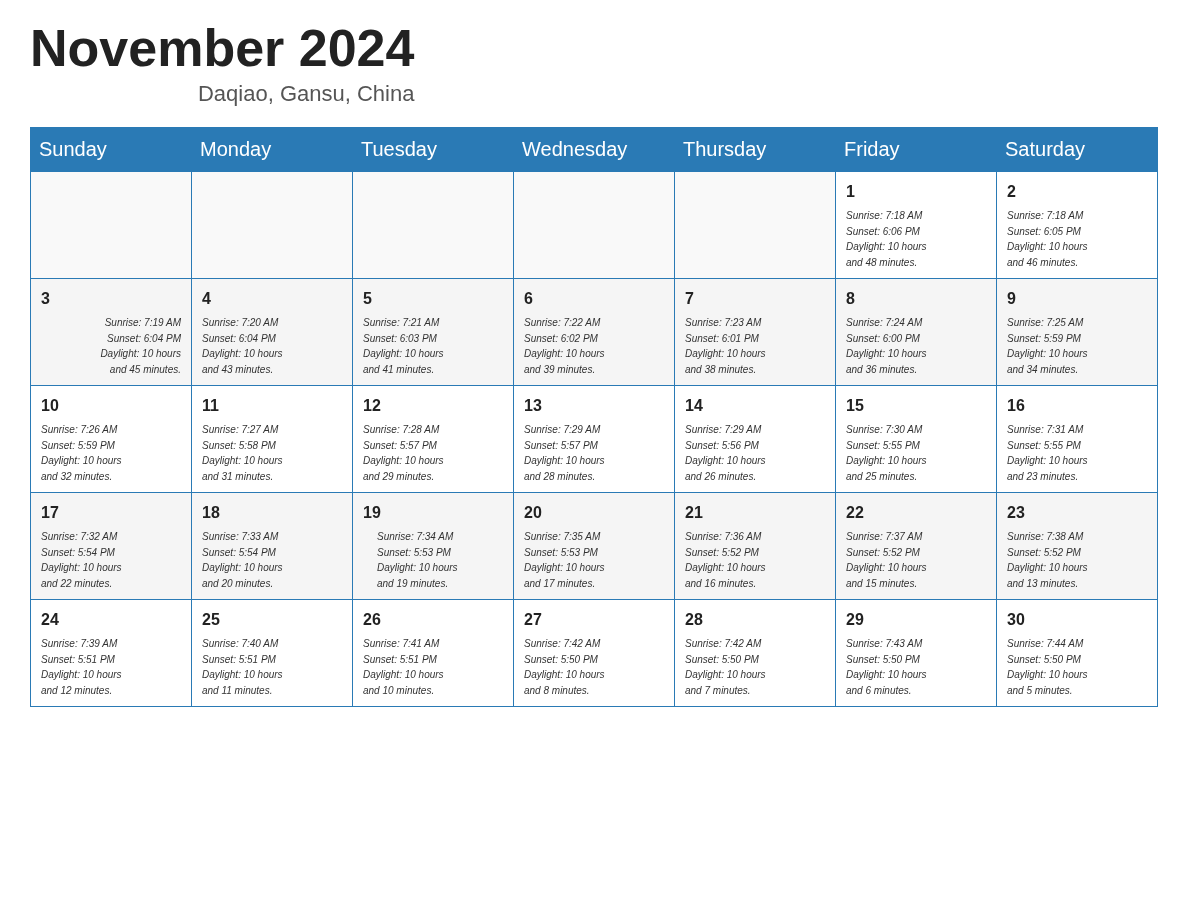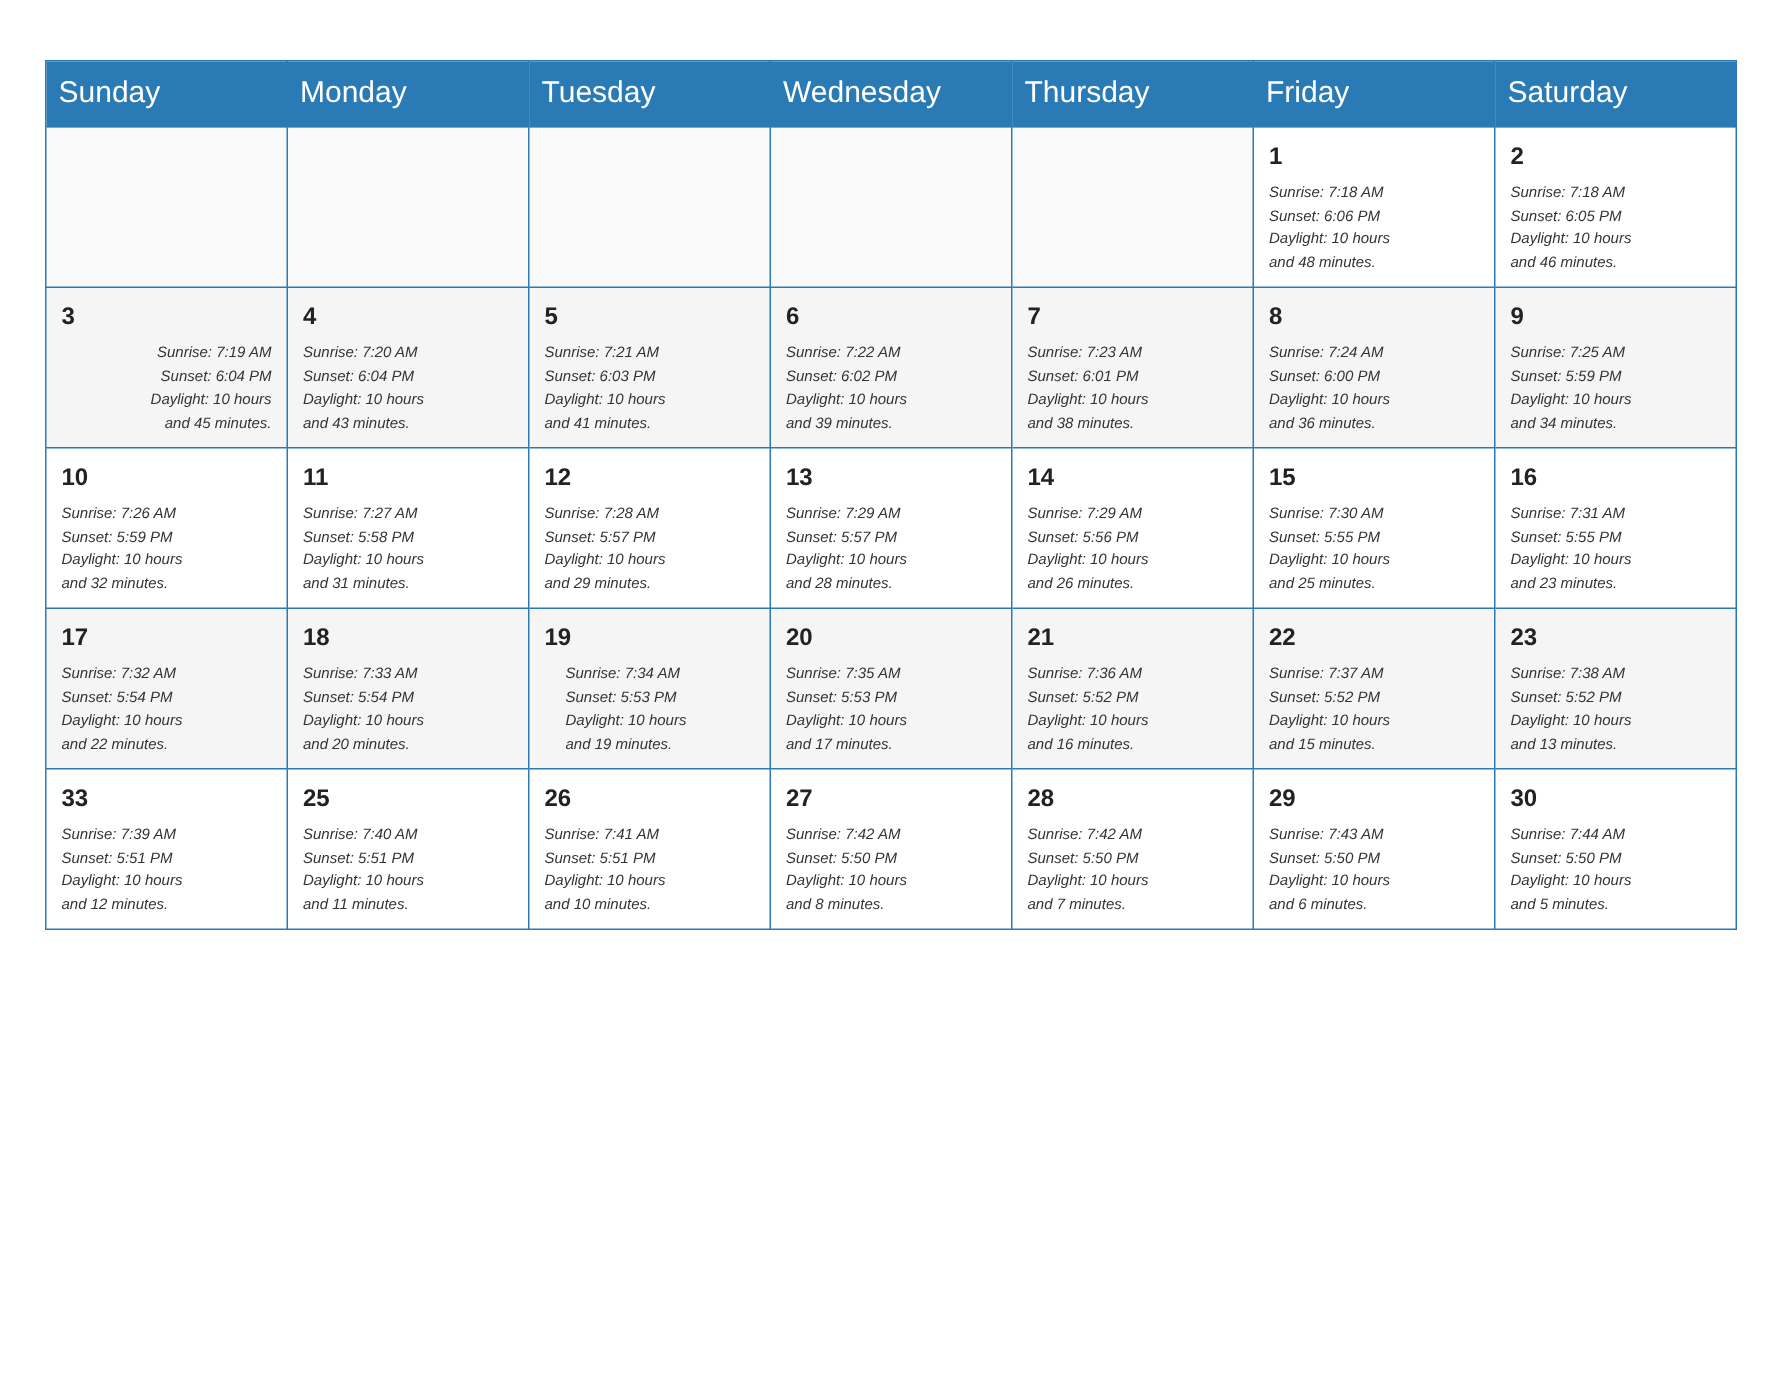--- a/index.html
+++ b/index.html
@@ -99,20 +99,24 @@
       background: #f9f9f9;
     }
     tr:nth-child(odd) td { background: #fff; }
     tr:nth-child(even) td { background: #f5f5f5; }
     .calendar tr:first-child td { background: #fff; }
   </style>
 </head>
 <body>
 
 <div class="header">
+  <div class="title-block">
+    <div class="month-title">November 2024</div>
+    <div class="location">Daqiao, Gansu, China</div>
+  </div>
 </div>
 
 <table class="calendar">
   <thead>
     <tr>
     <th>Sunday</th>
         <th>Monday</th>
         <th>Tuesday</th>
         <th>Wednesday</th>
         <th>Thursday</th>
@@ -290,21 +294,21 @@
         <td>
           <span class="day-number">23</span>
           <div class="day-info" style="white-space: pre-line;">Sunrise: 7:38 AM
 Sunset: 5:52 PM
 Daylight: 10 hours
 and 13 minutes.</div>
         </td>
       </tr>
       <tr>
         <td>
-          <span class="day-number">33</span>
+          <span class="day-number">24</span>
           <div class="day-info" style="white-space: pre-line;">Sunrise: 7:39 AM
 Sunset: 5:51 PM
 Daylight: 10 hours
 and 12 minutes.</div>
         </td>
         <td>
           <span class="day-number">25</span>
           <div class="day-info" style="white-space: pre-line;">Sunrise: 7:40 AM
 Sunset: 5:51 PM
 Daylight: 10 hours

